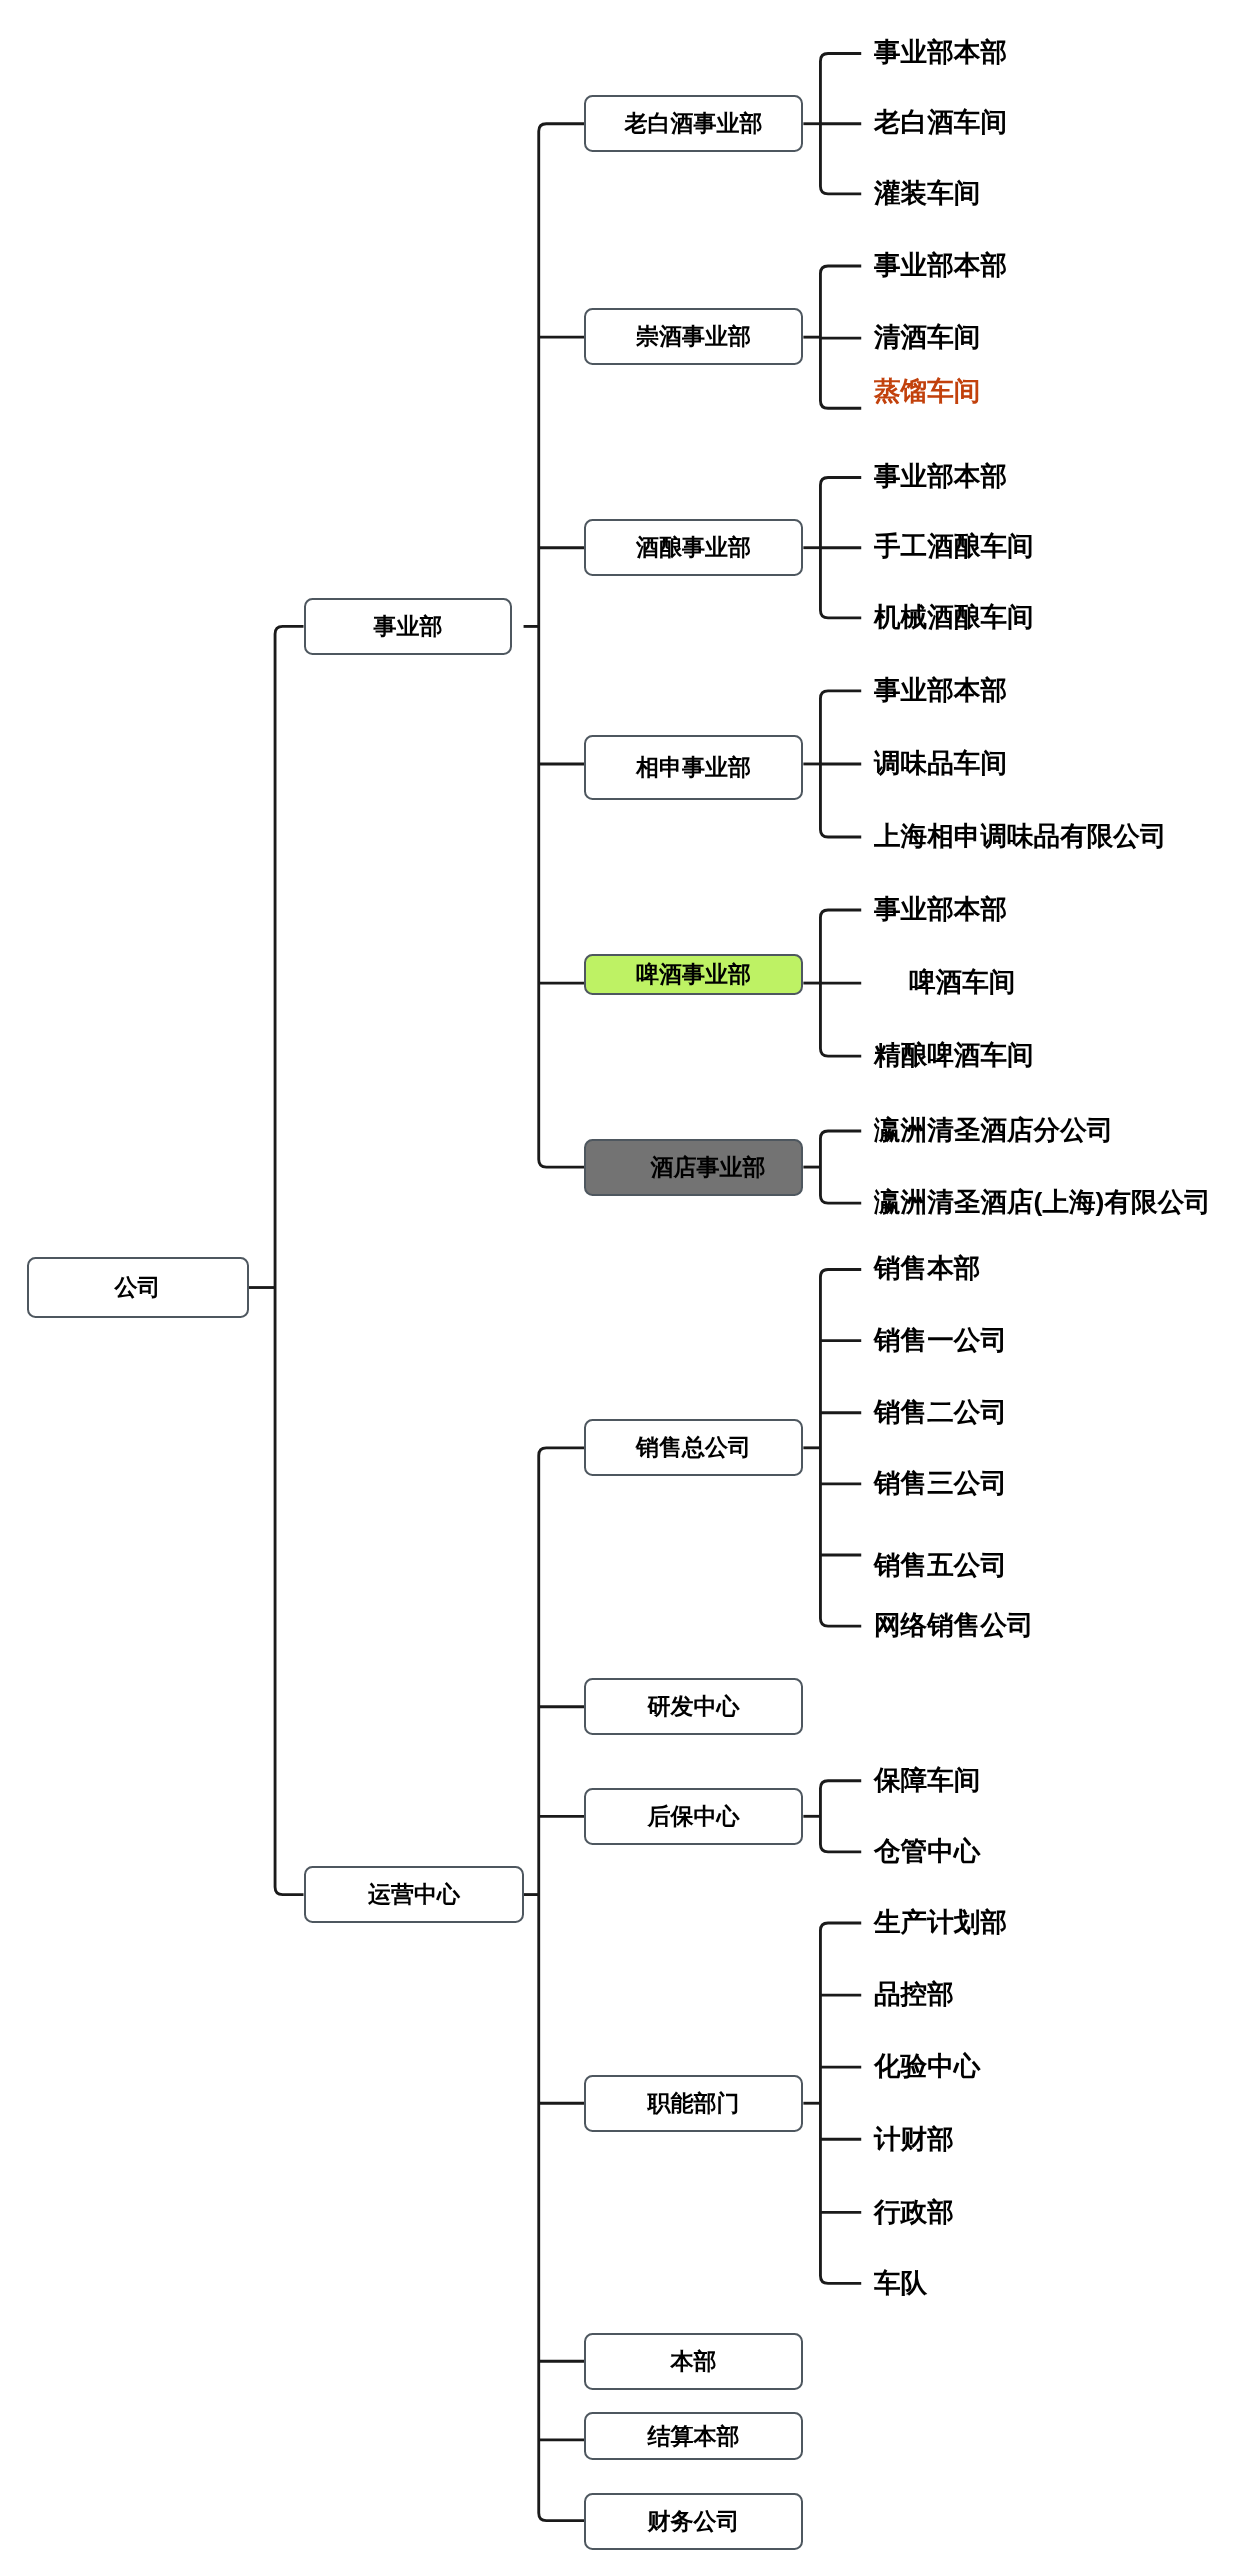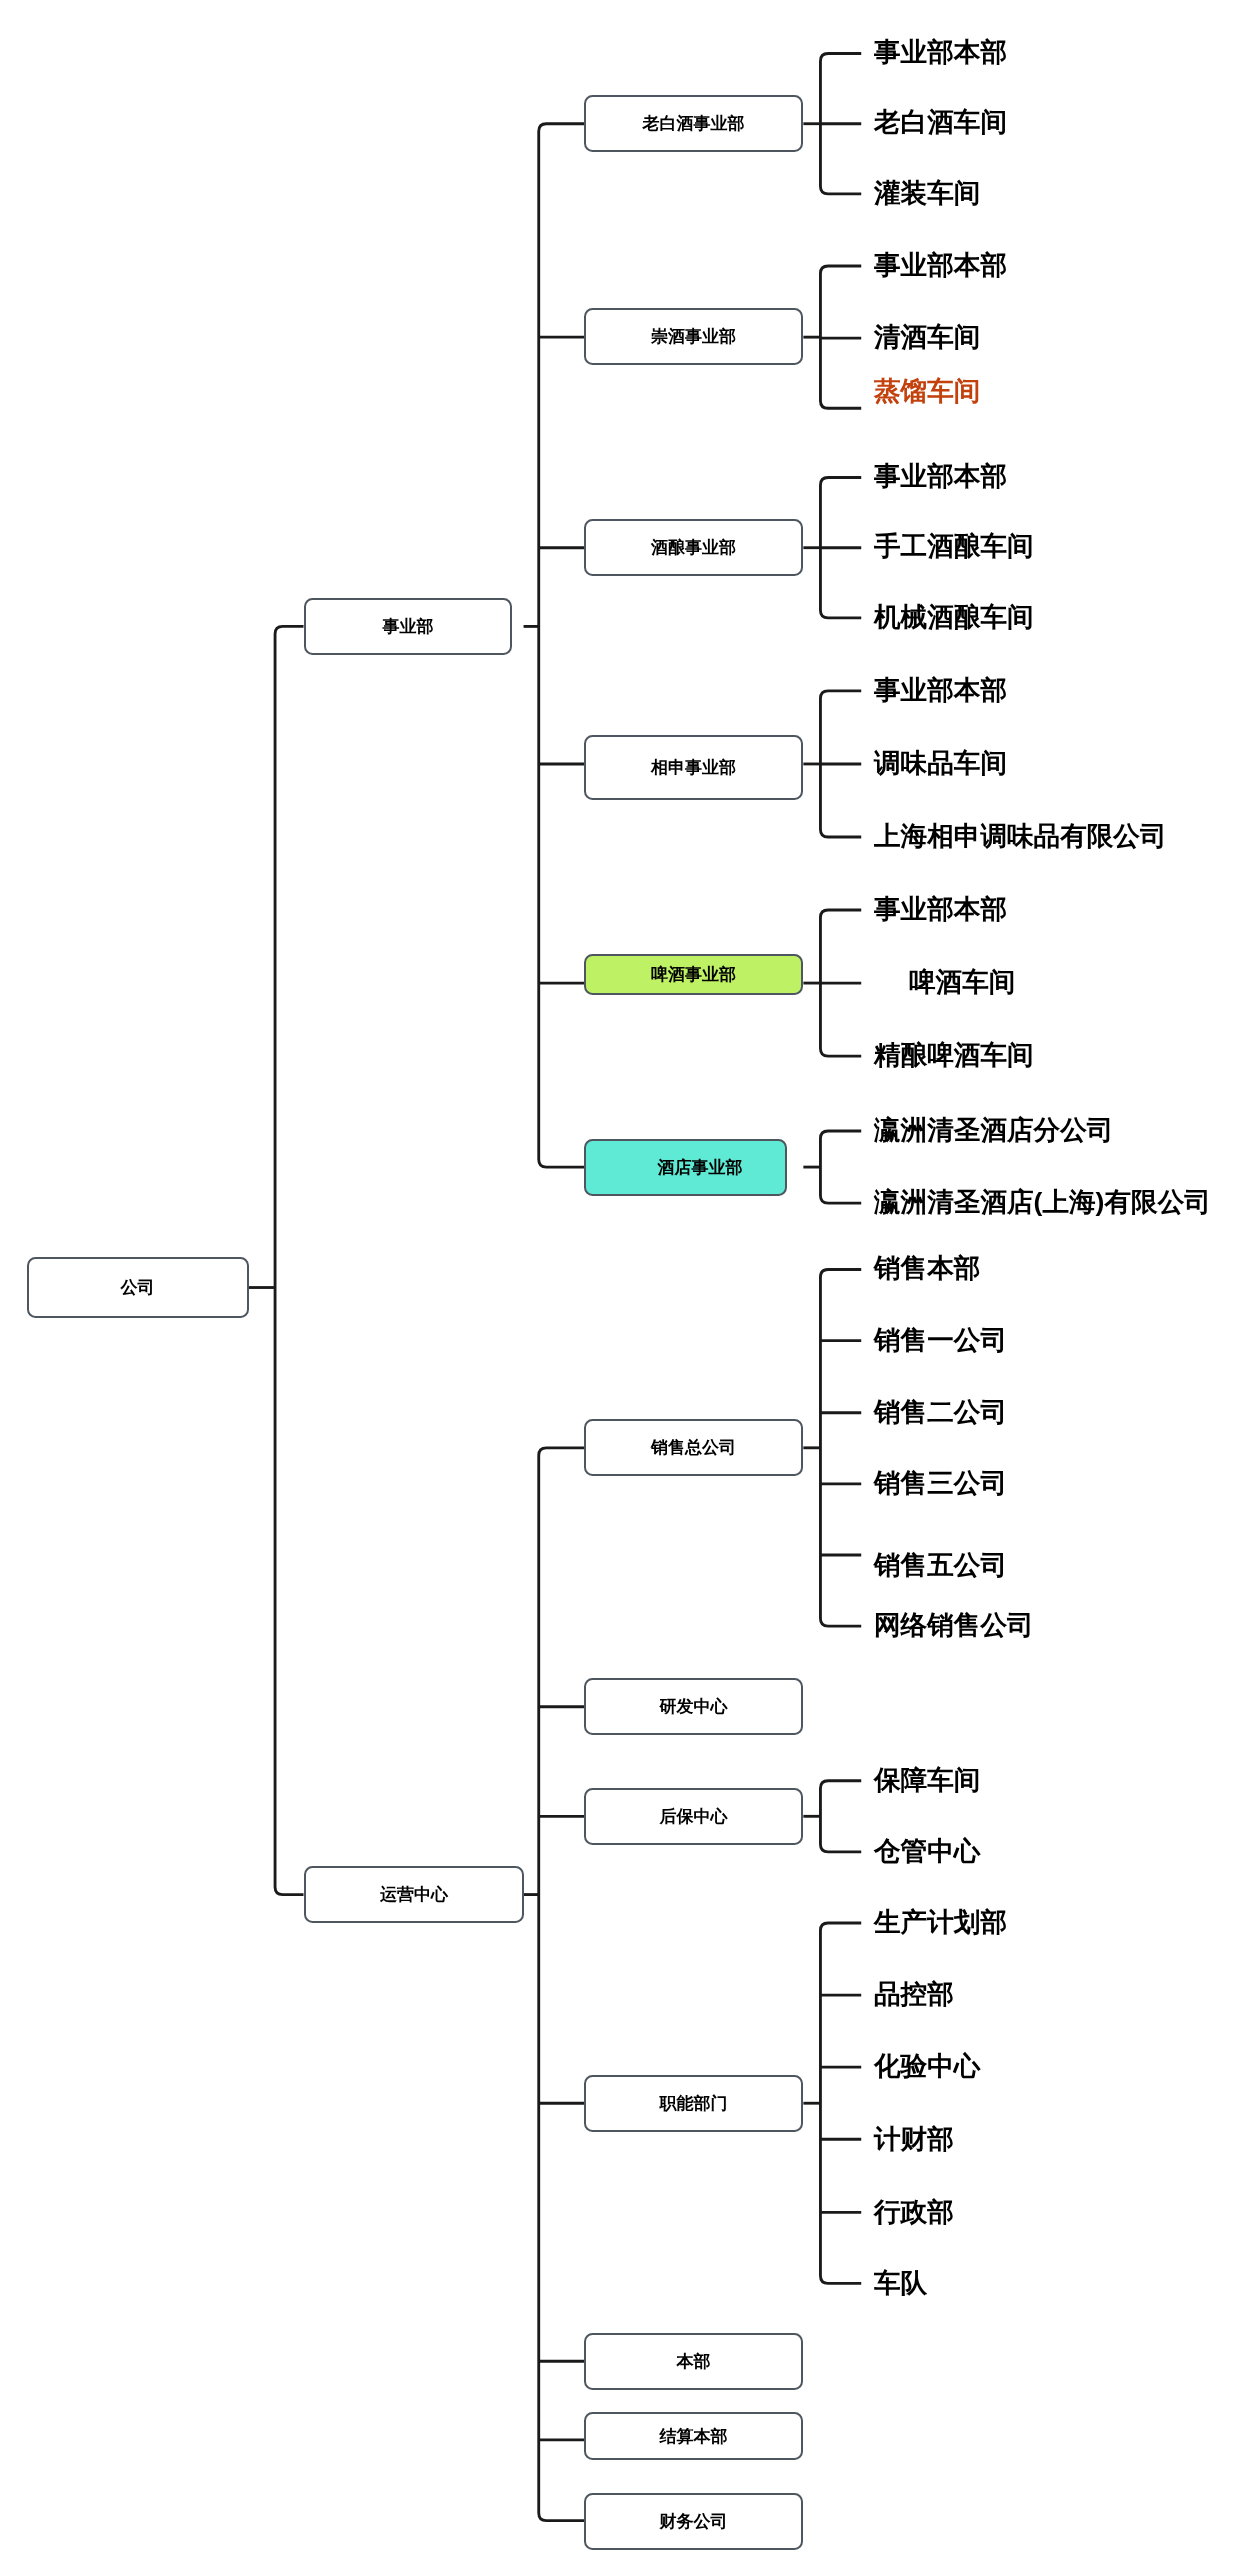--- a/index.html
+++ b/index.html
@@ -12,21 +12,21 @@
   }
   #wires{position:absolute;left:0;top:0;width:1252px;height:2576px;}
   .node-box{
     position:absolute;
     box-sizing:border-box;
     background:#ffffff;
     border:2.8px solid #4e575f;
     border-radius:8.5px;
     display:flex;align-items:center;justify-content:center;
     font-weight:bold;
-    font-size:17px;
+    font-size:23px;
     color:#000000;
     white-space:nowrap;
     z-index:2;
   }
   .leaf-label{
     position:absolute;
     font-weight:bold;
     font-size:26.6px;
     color:#000000;
     white-space:nowrap;
@@ -101,21 +101,21 @@
     <div class="leaf-label" style="left: 874px; top: 547px; color: rgb(0, 0, 0);">手工酒酿车间</div>
     <div class="leaf-label" style="left: 874px; top: 618px; color: rgb(0, 0, 0);">机械酒酿车间</div>
     <div class="node-box" style="left: 584px; top: 735px; width: 219px; height: 65px; border-color: rgb(78, 87, 95); background: rgb(255, 255, 255); color: rgb(0, 0, 0);">相申事业部</div>
     <div class="leaf-label" style="left: 874px; top: 691px; color: rgb(0, 0, 0);">事业部本部</div>
     <div class="leaf-label" style="left: 874px; top: 764px; color: rgb(0, 0, 0);">调味品车间</div>
     <div class="leaf-label" style="left: 874px; top: 837px; color: rgb(0, 0, 0);">上海相申调味品有限公司</div>
     <div class="node-box" style="left: 584px; top: 954px; width: 219px; height: 41px; border-color: rgb(78, 87, 95); background: #bef264; color: rgb(0, 0, 0);">啤酒事业部</div>
     <div class="leaf-label" style="left: 874px; top: 910px; color: rgb(0, 0, 0);">事业部本部</div>
     <div class="leaf-label" style="left: 874px; top: 983px; color: rgb(0, 0, 0); padding-left: 35px;">啤酒车间</div>
     <div class="leaf-label" style="left: 874px; top: 1056px; color: rgb(0, 0, 0);">精酿啤酒车间</div>
-    <div class="node-box" style="left: 584px; top: 1139px; width: 203px; height: 57px; border-color: rgb(78, 87, 95); background: #5eead4; color: rgb(0, 0, 0); padding-left: 29px;">酒店事业部</div>
+    <div class="node-box" style="left: 584px; top: 1139px; width: 219px; height: 57px; border-color: rgb(78, 87, 95); background: #737373; color: rgb(0, 0, 0); padding-left: 29px;">酒店事业部</div>
     <div class="leaf-label" style="left: 874px; top: 1131px; color: rgb(0, 0, 0);">瀛洲清圣酒店分公司</div>
     <div class="leaf-label" style="left: 874px; top: 1203px; color: rgb(0, 0, 0);">瀛洲清圣酒店(上海)有限公司</div>
     <div class="node-box" style="left: 304px; top: 1866px; width: 220px; height: 57px; border-color: rgb(78, 87, 95); background: rgb(255, 255, 255); color: rgb(0, 0, 0);">运营中心</div>
     <div class="node-box" style="left: 584px; top: 1419px; width: 219px; height: 57px; border-color: rgb(78, 87, 95); background: rgb(255, 255, 255); color: rgb(0, 0, 0);">销售总公司</div>
     <div class="leaf-label" style="left: 874px; top: 1269px; color: rgb(0, 0, 0);">销售本部</div>
     <div class="leaf-label" style="left: 874px; top: 1341px; color: rgb(0, 0, 0);">销售一公司</div>
     <div class="leaf-label" style="left: 874px; top: 1413px; color: rgb(0, 0, 0);">销售二公司</div>
     <div class="leaf-label" style="left: 874px; top: 1484px; color: rgb(0, 0, 0);">销售三公司</div>
     <div class="leaf-label" style="left: 874px; top: 1555px; color: rgb(0, 0, 0); margin-top: 11px;">销售五公司</div>
     <div class="leaf-label" style="left: 874px; top: 1626px; color: rgb(0, 0, 0);">网络销售公司</div>

